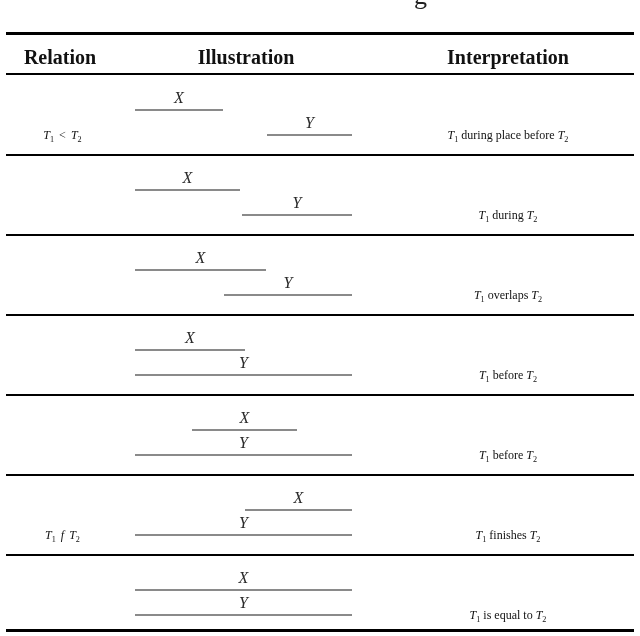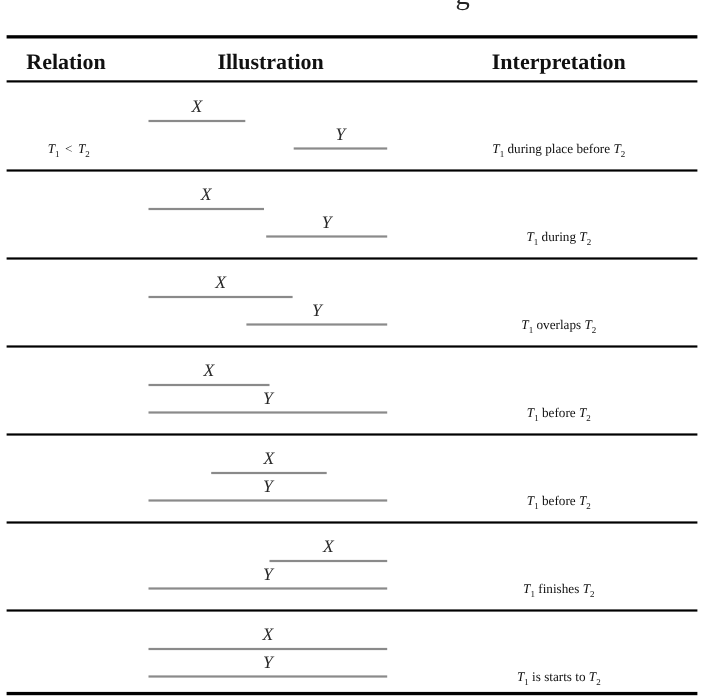--- a/index.html
+++ b/index.html
@@ -105,31 +105,32 @@
   <div class="row" style="top: 394px;">
       <div class="illus">
         <span class="seg-label x-label" style="left: 109.5px;">X</span>
         <div class="seg x-seg" style="left: 57px; width: 105px;"></div>
         <span class="seg-label y-label" style="left: 108.5px;">Y</span>
         <div class="seg y-seg" style="left: 0px; width: 217px;"></div>
       </div>
       <div class="cell-text int-cell"><i>T</i><sub>1</sub> <span>before</span> <i>T</i><sub>2</sub></div>
     </div>
   <div class="row" style="top: 474px;">
+      <div class="cell-text rel-cell"><i>T</i><sub>1</sub><span class="op" style="font-style: italic;">f</span><i>T</i><sub>2</sub></div>
       <div class="illus">
         <span class="seg-label x-label" style="left: 163.5px;">X</span>
         <div class="seg x-seg" style="left: 110px; width: 107px;"></div>
         <span class="seg-label y-label" style="left: 108.5px;">Y</span>
         <div class="seg y-seg" style="left: 0px; width: 217px;"></div>
       </div>
       <div class="cell-text int-cell"><i>T</i><sub>1</sub> <span>finishes</span> <i>T</i><sub>2</sub></div>
     </div>
   <div class="row" style="top: 554px;">
       <div class="illus">
         <span class="seg-label x-label" style="left: 108.5px;">X</span>
         <div class="seg x-seg" style="left: 0px; width: 217px;"></div>
         <span class="seg-label y-label" style="left: 108.5px;">Y</span>
         <div class="seg y-seg" style="left: 0px; width: 217px;"></div>
       </div>
-      <div class="cell-text int-cell"><i>T</i><sub>1</sub> <span>is starts to</span> <i>T</i><sub>2</sub></div>
+      <div class="cell-text int-cell"><i>T</i><sub>1</sub> <span>is equal to</span> <i>T</i><sub>2</sub></div>
     </div>
 
 </div>
 
 </body></html>

